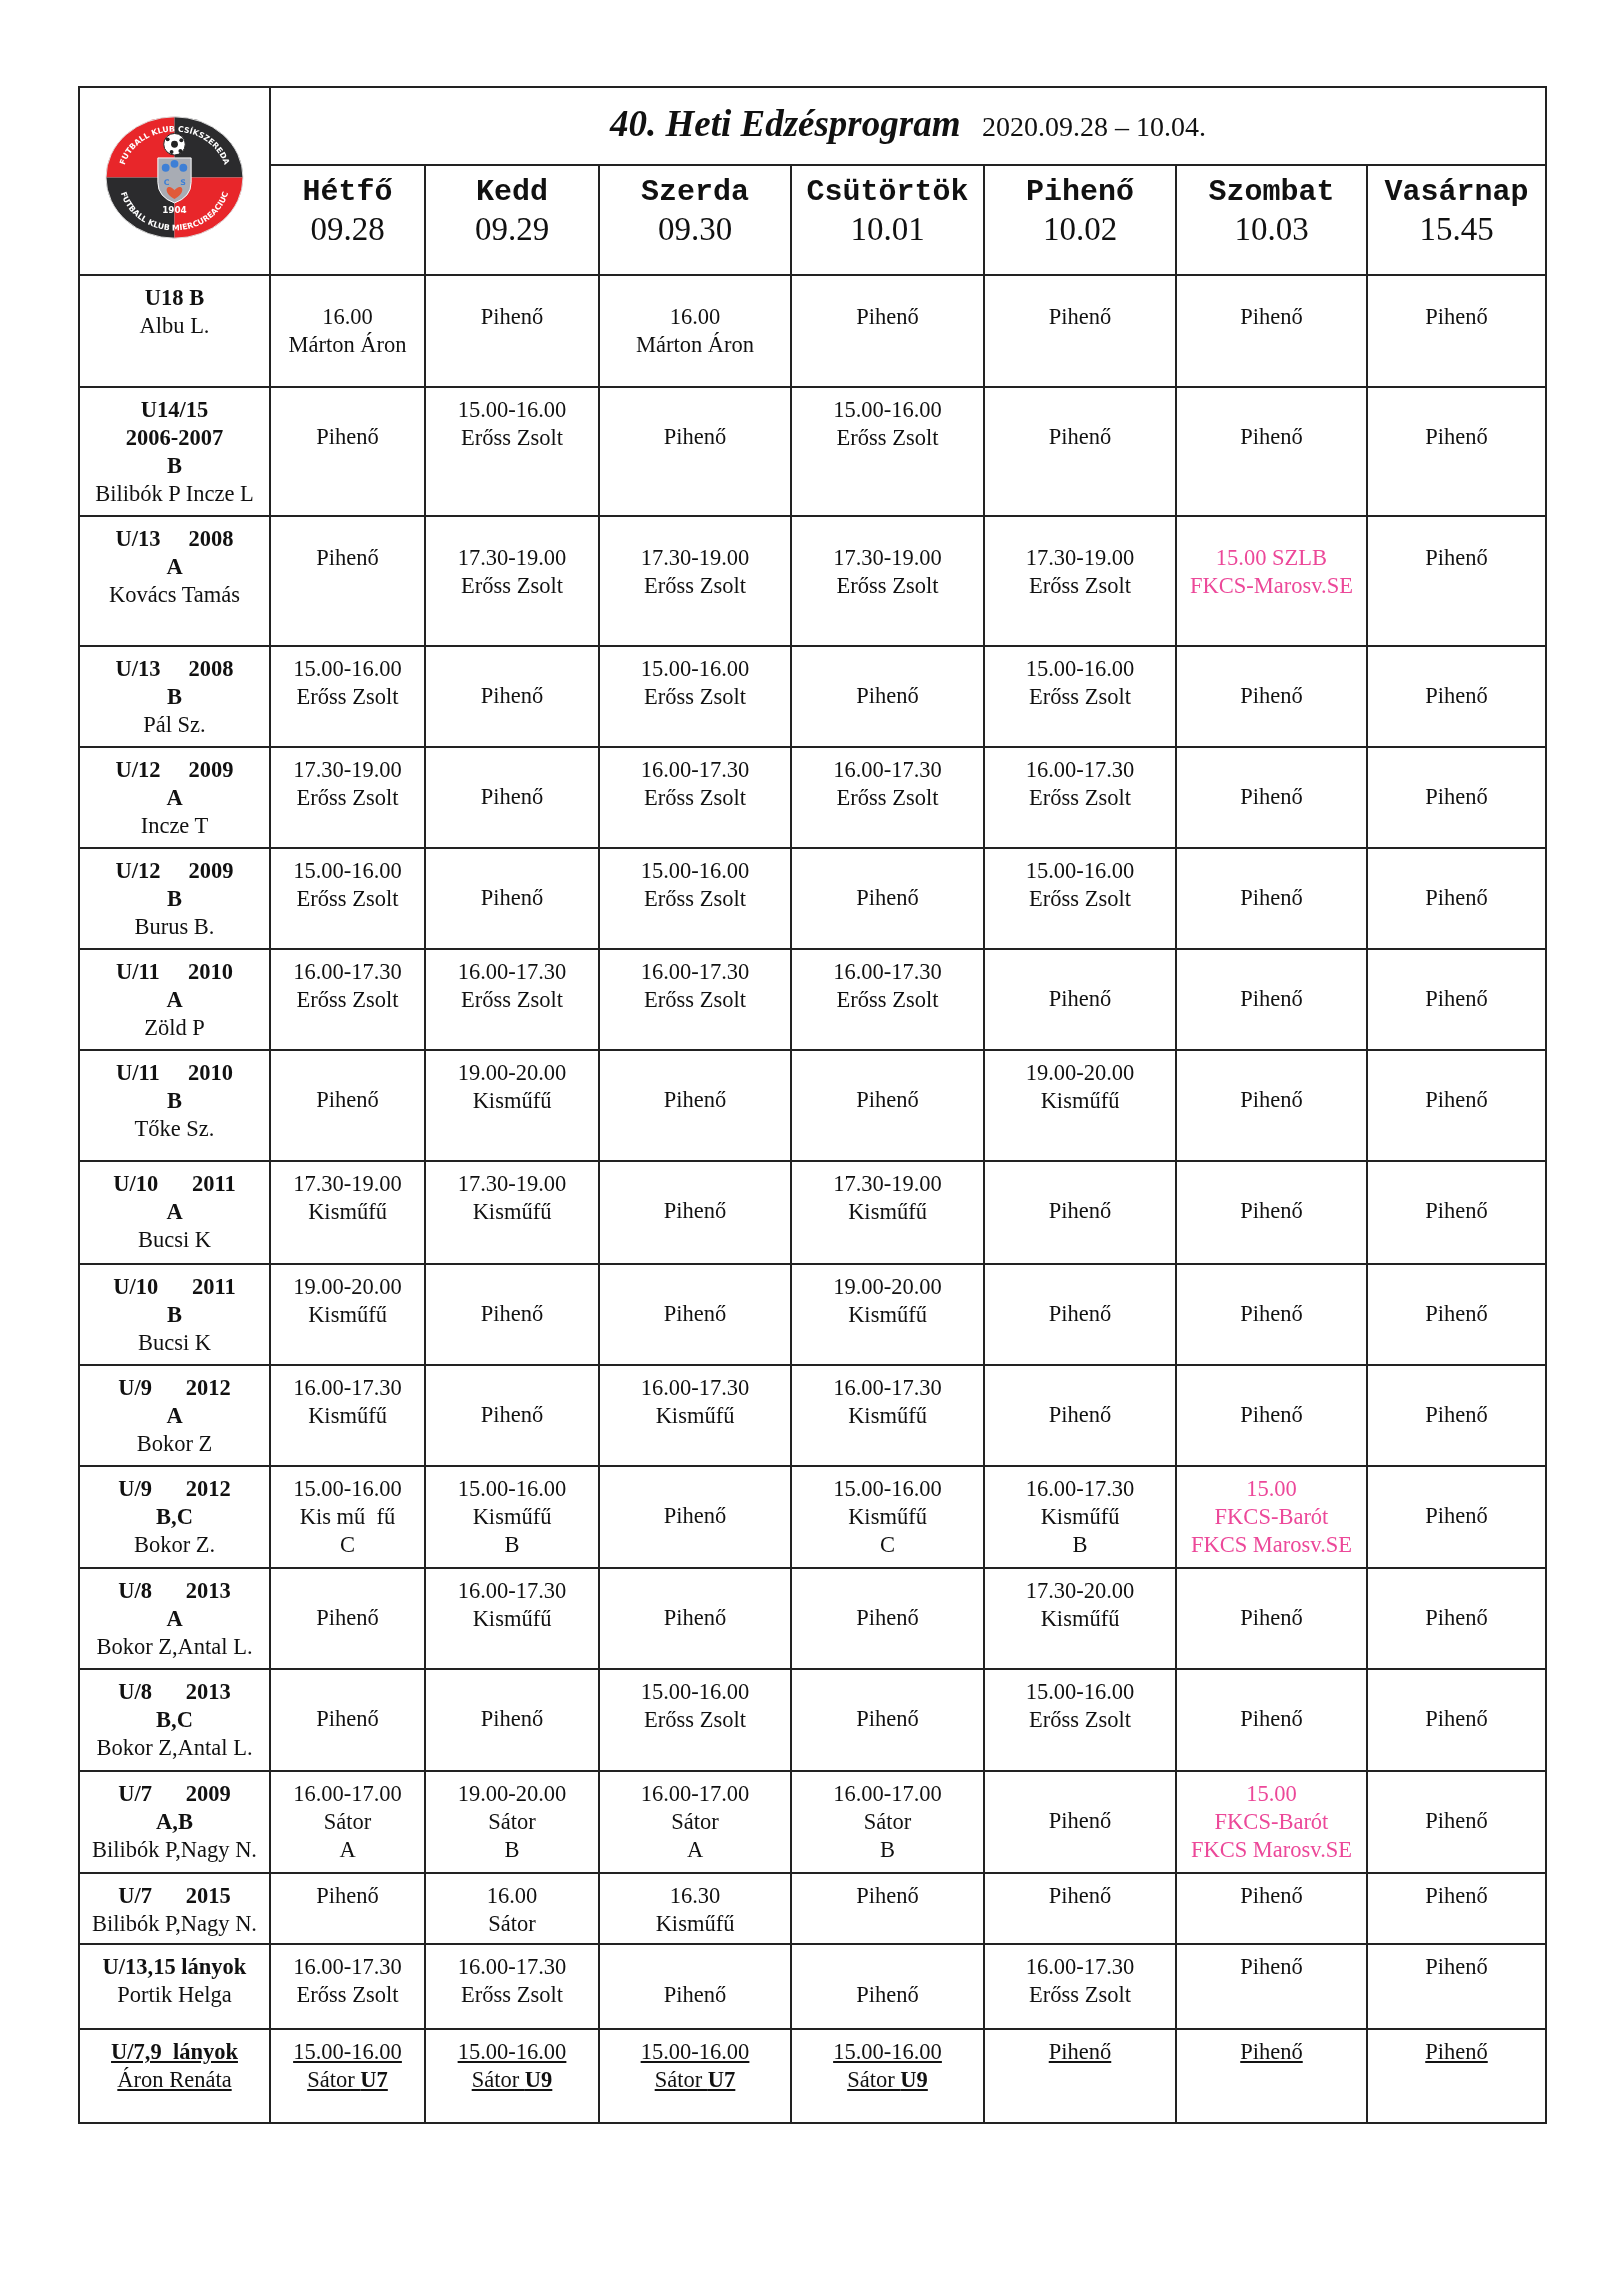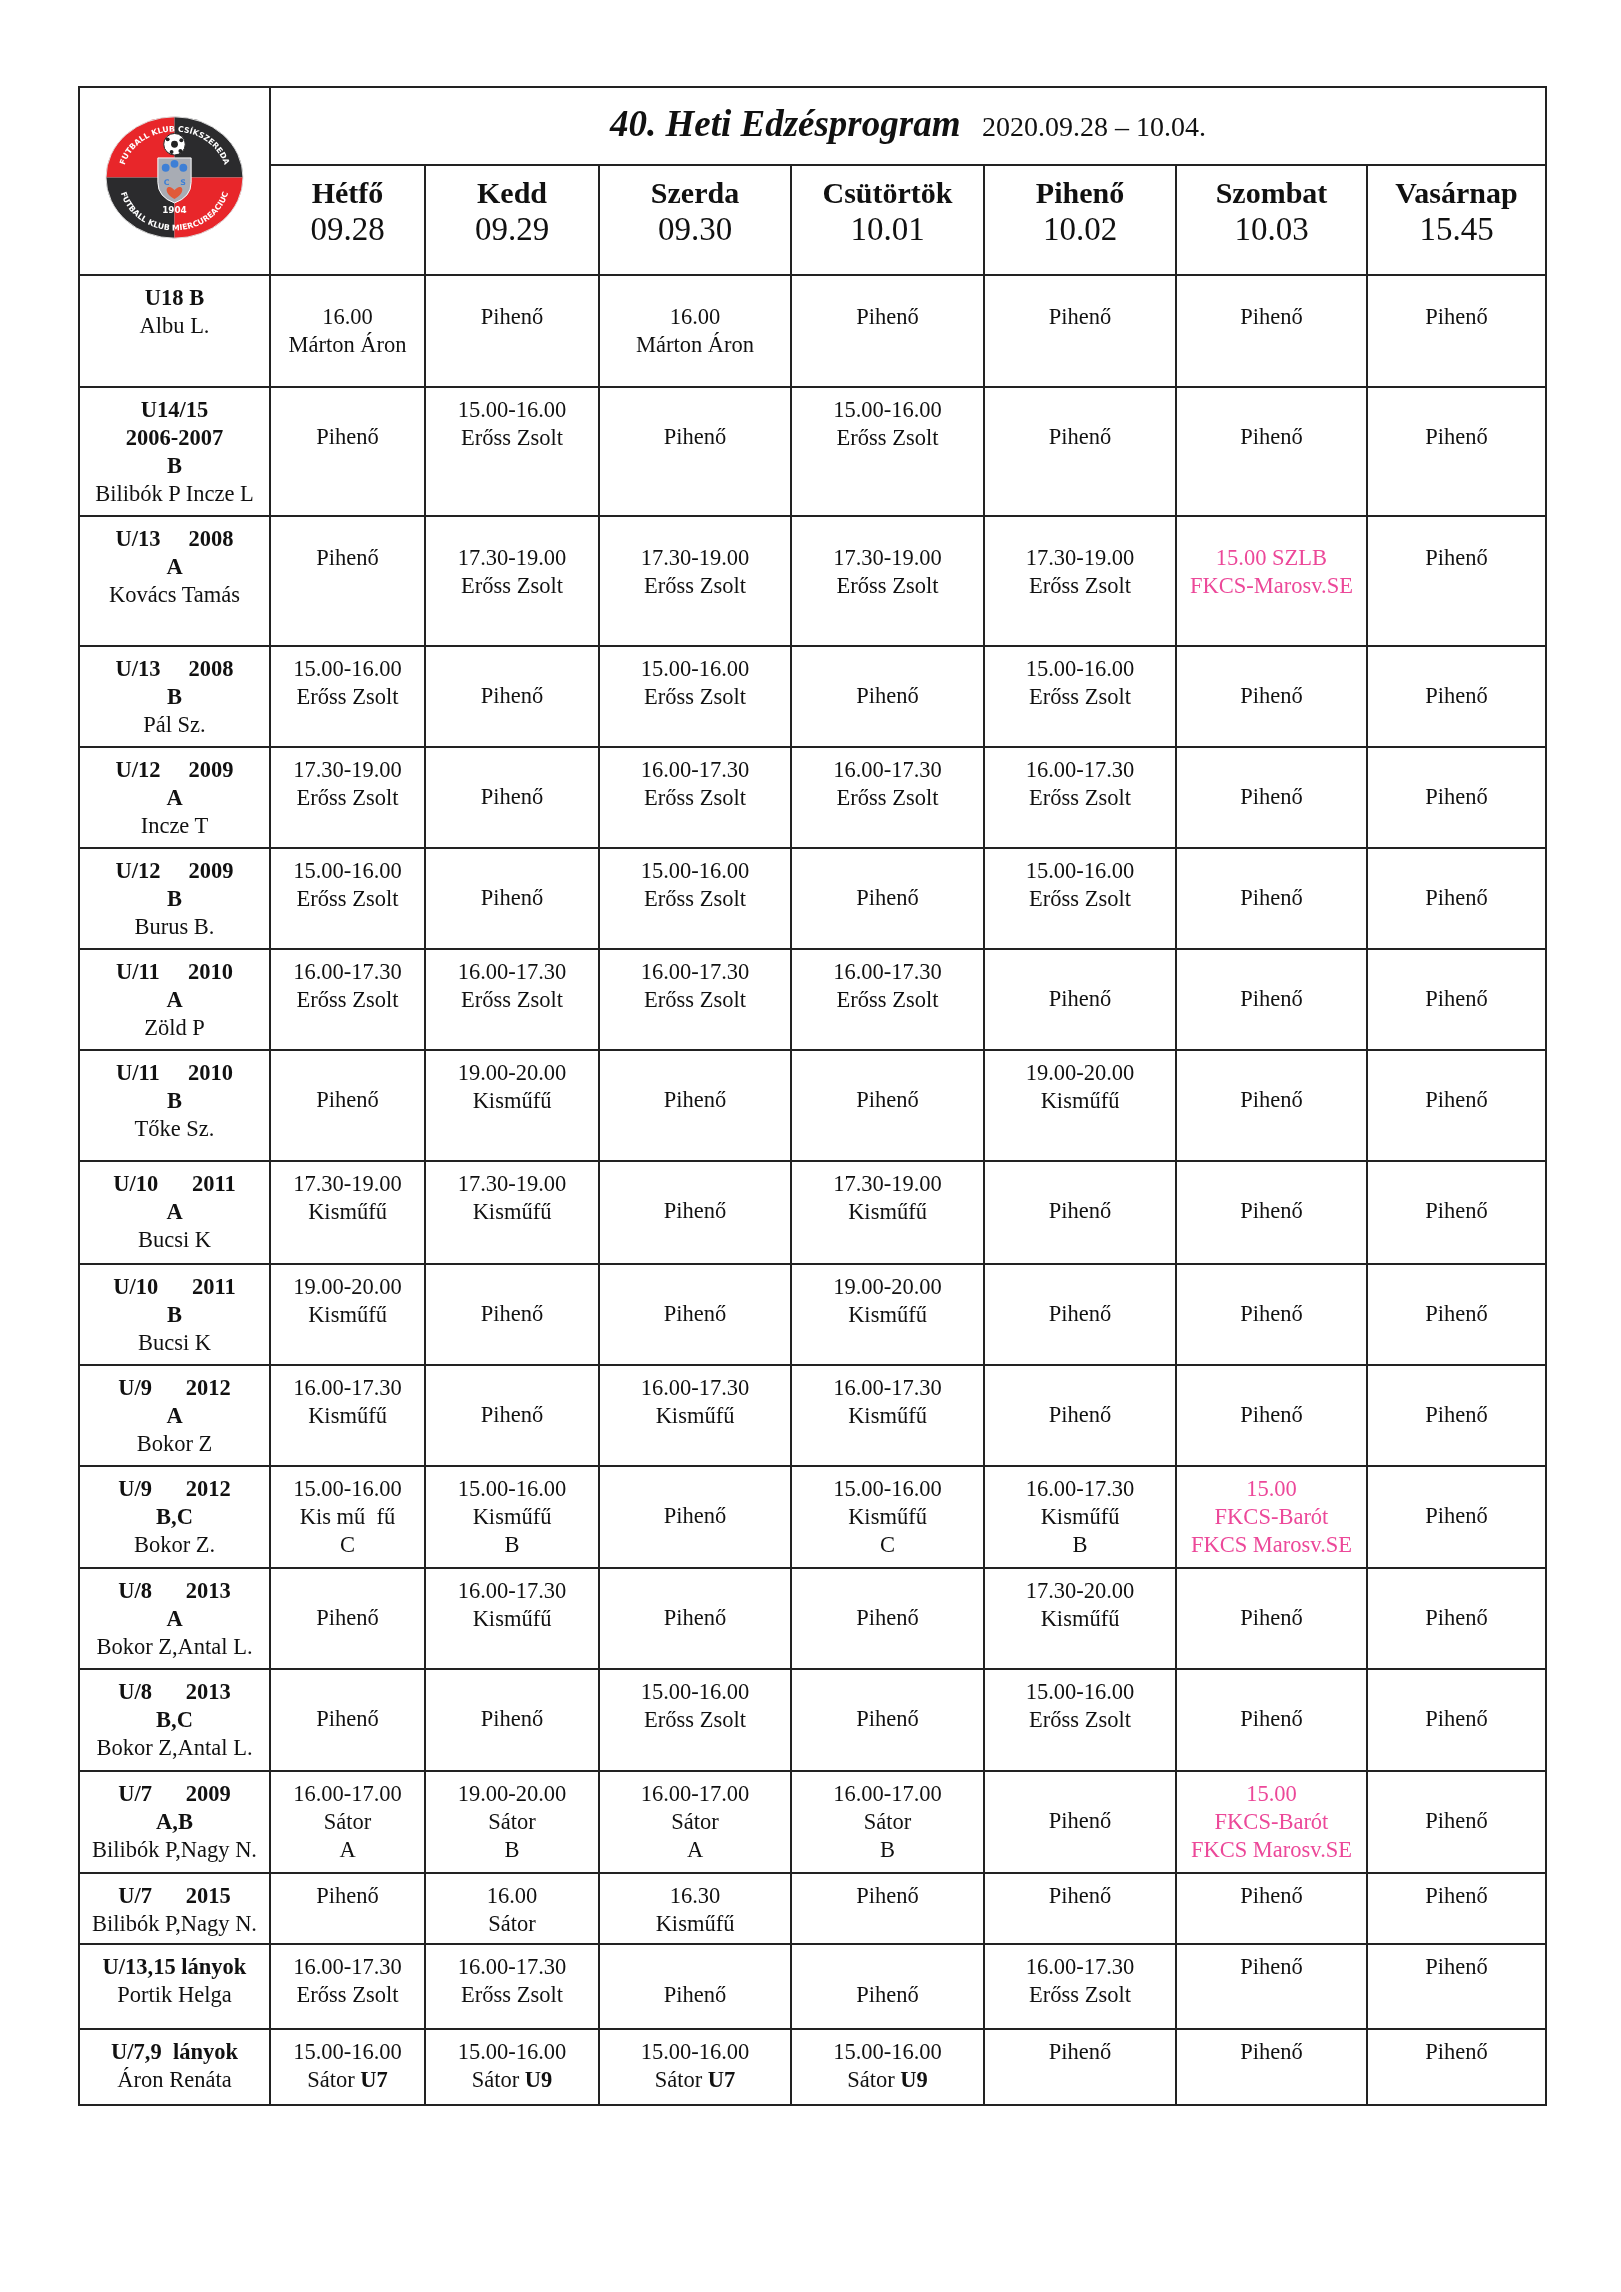--- a/index.html
+++ b/index.html
@@ -4,21 +4,21 @@
 <style>
   html, body { margin:0; padding:0; background:#ffffff; }
   body { width:1621px; height:2293px; position:relative; font-family:"Liberation Serif","DejaVu Serif",serif; color:#111; }
   table.sched { position:absolute; left:78px; top:86px; border-collapse:collapse; table-layout:fixed; }
   table.sched td { border:2px solid #222; text-align:center; vertical-align:top; padding:0; font-size:22.5px; line-height:28px; }
   .logo-cell { vertical-align:middle !important; }
   .title-cell { vertical-align:middle !important; height:76px; }
   .title-main { font-size:37px; font-weight:bold; font-style:italic; }
   .title-range { font-size:28px; margin-left:21.6px; }
   .day-cell { padding-top:7.8px !important; }
-  .day-name { font-weight:bold; font-size:30px; line-height:37px; display:block; }
+  .day-name { font-weight:bold; font-size:30px; line-height:37px; display:block;font-family:Liberation Mono, monospace; }
   .day-date { font-size:33px; line-height:37px; display:block; }
   .team-cell { padding-top:7.8px !important; }
   .team-line { display:block; }
   .b { font-weight:bold; }
   .red { color:#ec4899; }
   .line { display:block; }
   .gap { white-space:pre; }
 </style>
 </head>
 <body>
@@ -633,21 +633,21 @@
           <span class="line gap">16.00-17.30</span>
           <span class="line gap">Erőss Zsolt</span>
         </td>
         <td style="padding-top: 7.8px;">
           <span class="line gap">Pihenő</span>
         </td>
         <td style="padding-top: 7.8px;">
           <span class="line gap">Pihenő</span>
         </td>
       </tr>
-      <tr style="height: 76px;">
+      <tr style="height: 94px; text-decoration: underline;">
         <td class="team-cell">
           <span class="team-line b gap">U/7,9  lányok</span>
           <span class="team-line">Áron Renáta</span>
         </td>
         <td style="padding-top: 7.8px;">
           <span class="line gap">15.00-16.00</span>
           <span class="line gap"><span>Sátor </span><span class="b">U7</span></span>
         </td>
         <td style="padding-top: 7.8px;">
           <span class="line gap">15.00-16.00</span>

